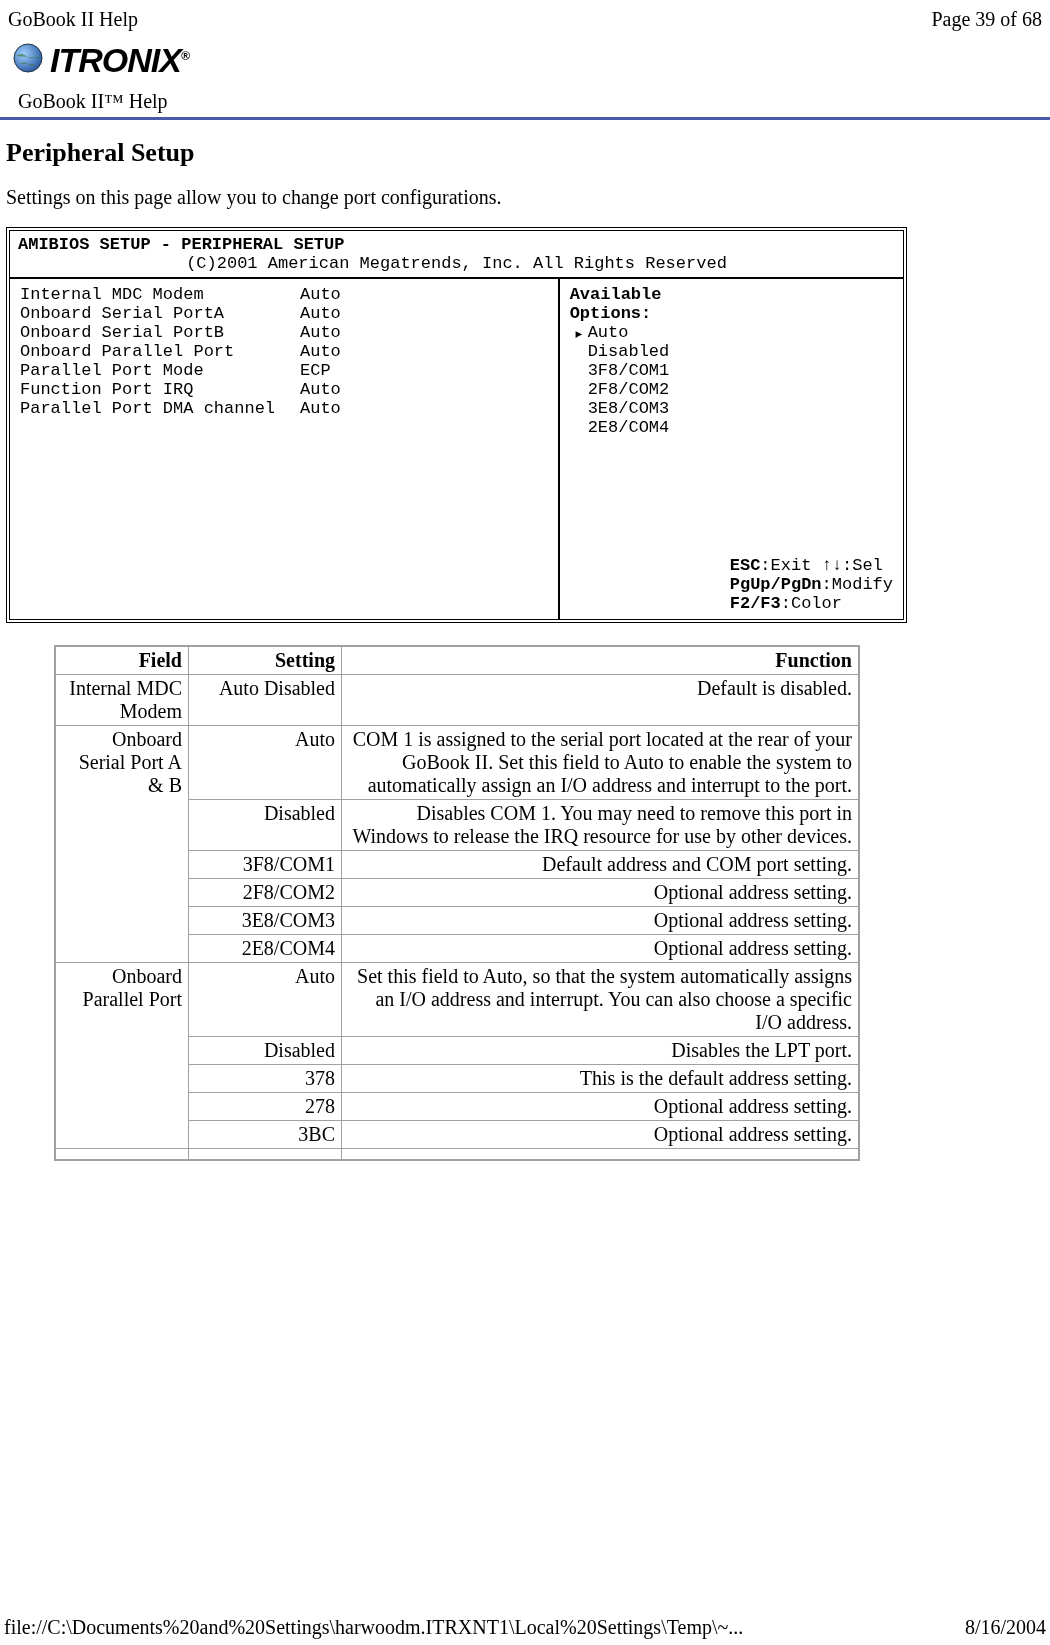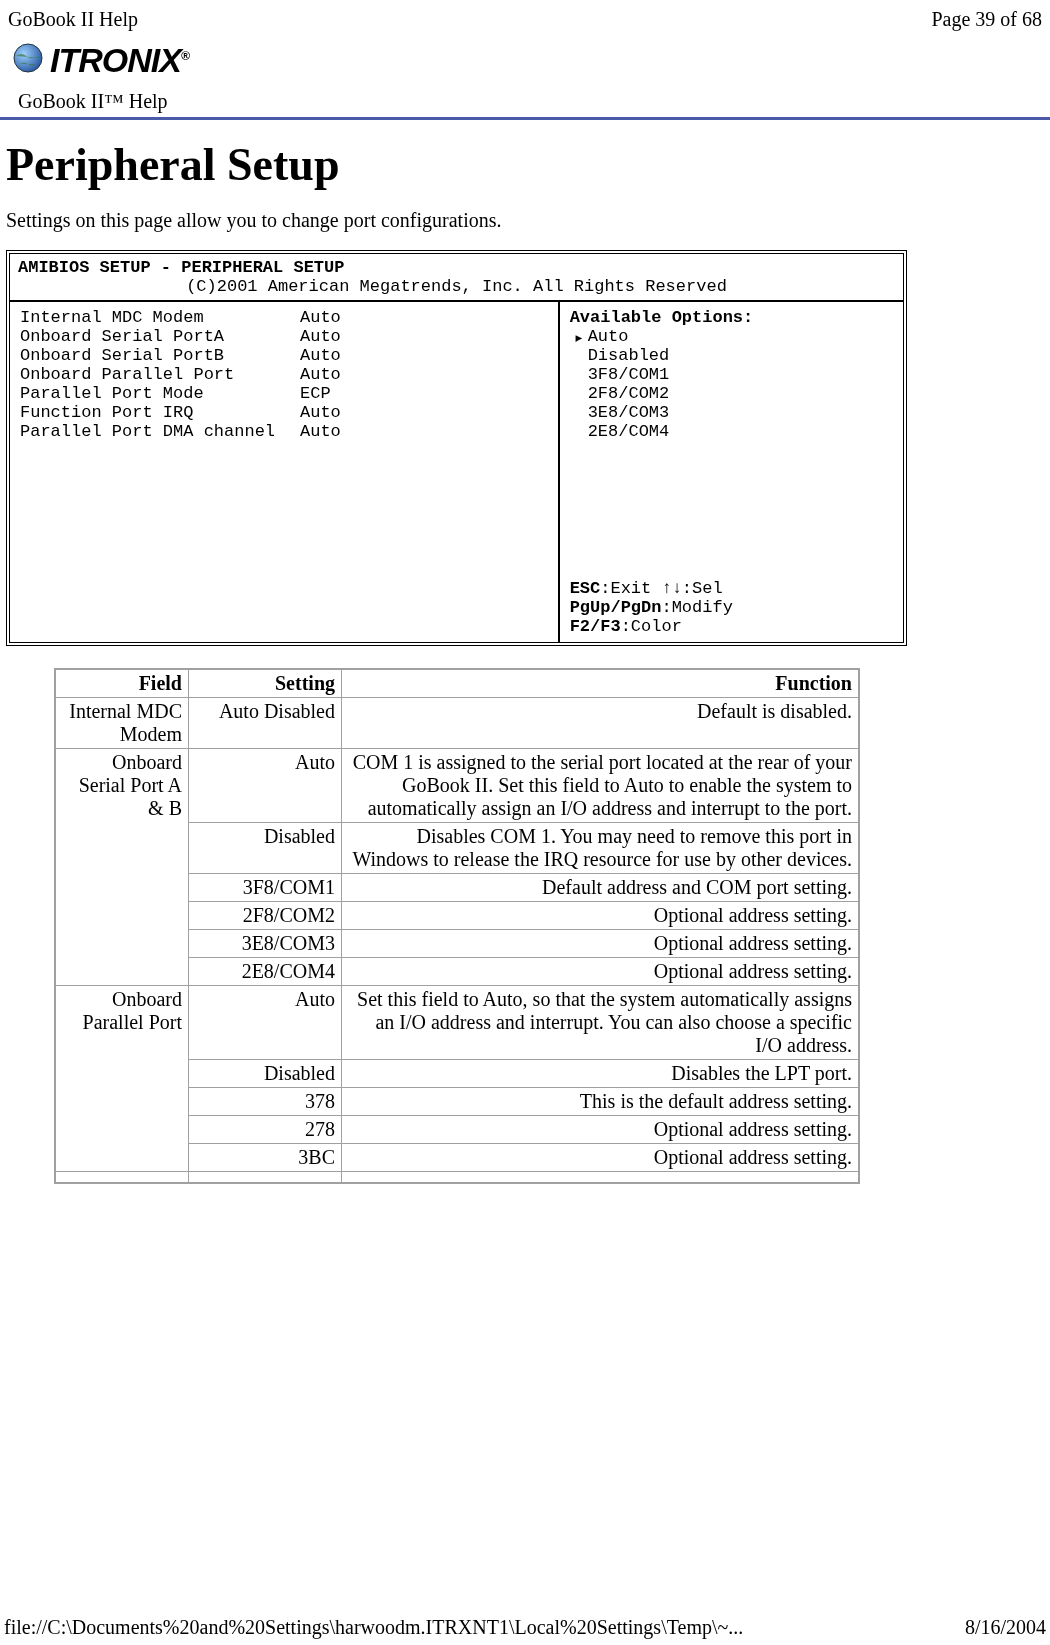--- a/index.html
+++ b/index.html
@@ -44,21 +44,21 @@
     .help-label {
       padding: 6px 0 4px 18px;
       font-size: 20px;
     }
     .hr-blue {
       border: 0;
       border-top: 3px solid #4b5aa8;
       margin: 0 0 12px 0;
     }
     h1.title {
-      font-size: 46px;
+      font-size: 26px;
       font-weight: bold;
       margin: 18px 0 18px 6px;
     }
     .intro {
       margin: 0 0 18px 6px;
     }
     .bios-wrap {
       margin-left: 6px;
       margin-bottom: 22px;
     }
@@ -83,21 +83,21 @@
     }
     .bios-left {
       width: 62%;
       border-right: 2px solid #000;
       padding: 6px 10px;
     }
     .bios-right {
       width: 38%;
       padding: 6px 10px;
       display: flex;
-      flex-direction: column;
+      flex-direction: row;
       justify-content: space-between;
     }
     .bios-row {
       display: flex;
     }
     .bios-label {
       width: 280px;
     }
     .opt-head {
       font-weight: bold;

